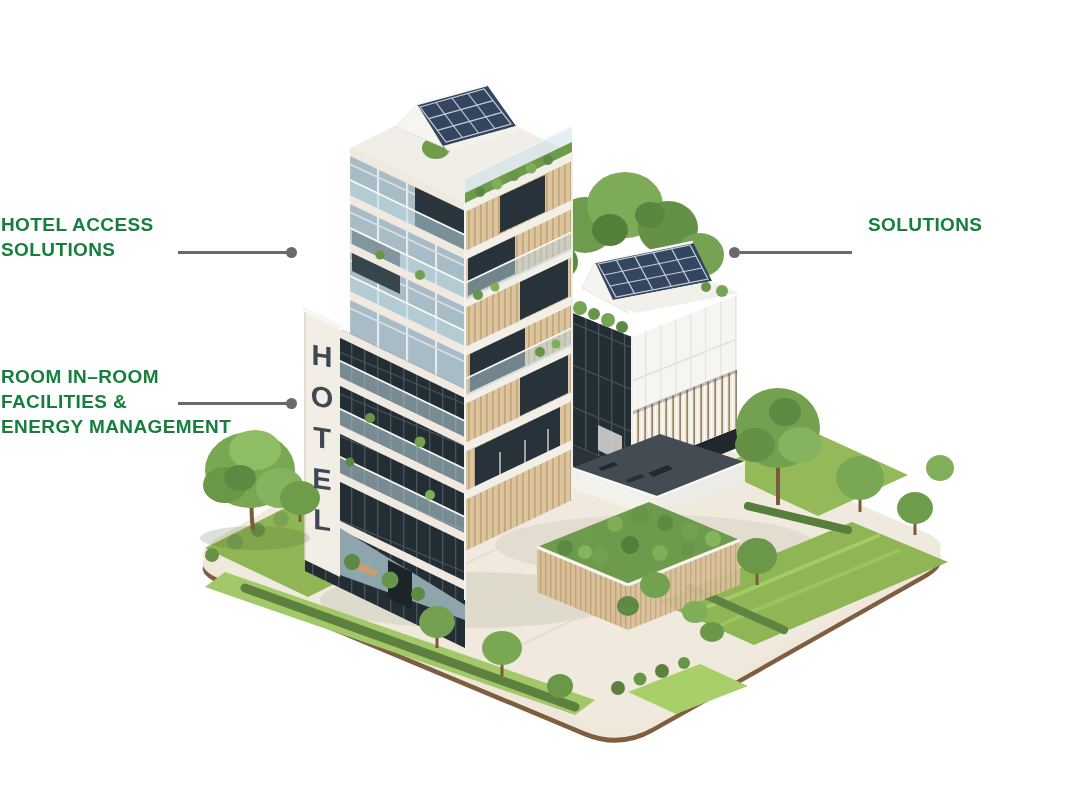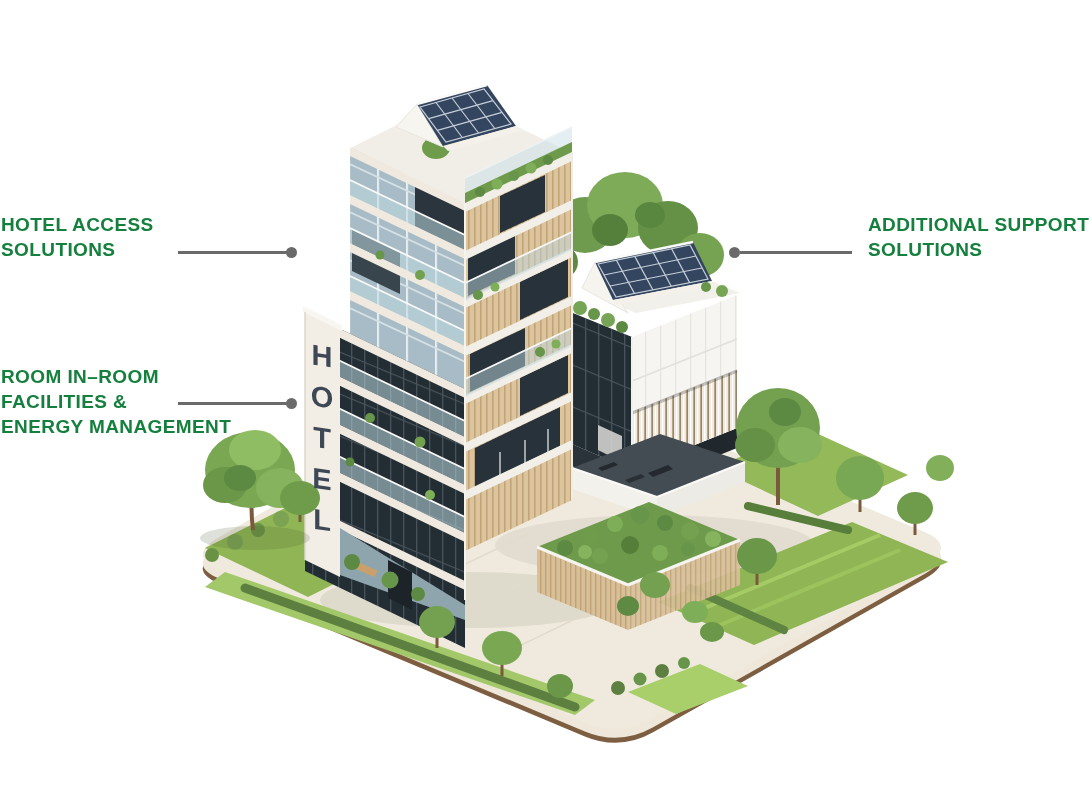--- a/index.html
+++ b/index.html
@@ -346,19 +346,18 @@
 
   <div class="callout" style="left:1px;top:364px;">
     <div>ROOM IN–ROOM</div>
     <div>FACILITIES &amp;</div>
     <div>ENERGY MANAGEMENT</div>
   </div>
   <div class="leader" style="left:178px;top:402px;width:110px;"></div>
   <div class="leader-dot" style="left:286px;top:398px;"></div>
 
   <div class="callout callout-right" style="left:868px;top:212px;">
-    <div>ADDITIONAL SUPPORT</div>
     <div>SOLUTIONS</div>
   </div>
   <div class="leader-dot" style="left:729px;top:247px;"></div>
   <div class="leader" style="left:740px;top:251px;width:112px;"></div>
 
 </div>
 
 </body></html>

